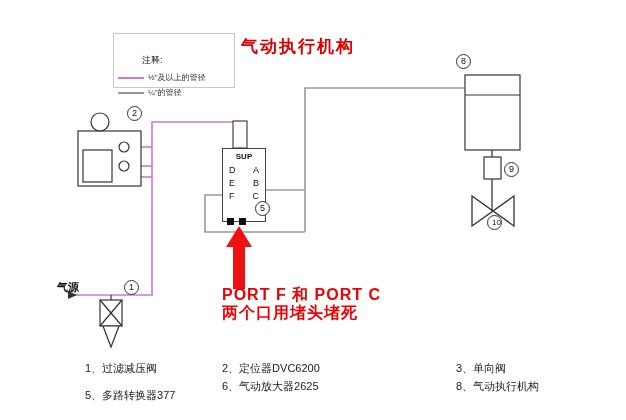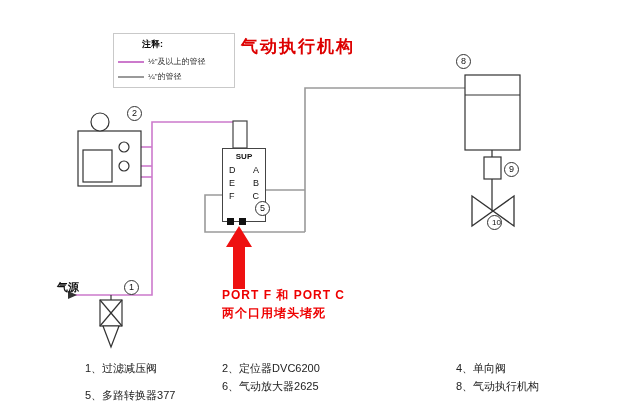--- a/index.html
+++ b/index.html
@@ -10,21 +10,21 @@
   .abs{position:absolute;}
   svg.diagram{position:absolute;left:0;top:0;}
 
   .title{
     left:241px;top:35px;font-size:17px;font-weight:bold;color:#dd0000;letter-spacing:2px;
   }
 
   .legend{
     left:113px;top:33px;width:120px;height:53px;border:1px solid #c9c9c9;background:#fff;
   }
-  .legend-heading{font-size:9px;font-weight:bold;margin:4px 0 3px 28px;color:#111;}
+  .legend-heading{font-size:9px;font-weight:normal;margin:20px 0 3px 28px;color:#111;}
   .legend-row{display:flex;align-items:center;height:15px;padding-left:4px;}
   .sample{display:inline-block;width:26px;height:2px;margin-right:4px;flex:none;}
   .sample-pink{background:#cc7acc;}
   .sample-gray{background:#9a9a9a;}
   .legend-label{font-size:8px;color:#333;white-space:nowrap;}
 
   .air-label{left:57px;top:280px;font-size:11px;font-weight:bold;color:#111;}
 
   .positioner{
     left:222px;top:148px;width:44px;height:74px;border:1px solid #444;background:#fff;
@@ -35,21 +35,21 @@
   .plug{position:absolute;width:7px;height:7px;background:#111;bottom:-4px;}
   .plug-f{left:4px;}
   .plug-c{left:16px;}
 
   .callout{
     width:15px;height:15px;border:1px solid #333;border-radius:50%;background:#fff;
     box-sizing:border-box;font-size:9px;line-height:13px;text-align:center;color:#111;
   }
   .callout.two{font-size:8px;}
 
-  .annotation{left:222px;top:286px;color:#ee0000;font-weight:bold;font-size:12px;line-height:18px;letter-spacing:1px;}
+  .annotation{left:222px;top:286px;color:#ee0000;font-weight:bold;font-size:16px;line-height:18px;letter-spacing:1px;}
 
   .fn{font-size:11px;color:#222;white-space:nowrap;}
 </style>
 </head>
 <body>
 
 <div class="canvas">
 
   <svg class="diagram" width="626" height="420" viewBox="0 0 626 420">
 
@@ -153,18 +153,18 @@
   <div class="abs callout" style="left:504px;top:162px;">9</div>
   <div class="abs callout two" style="left:487px;top:215px;text-align:right;">10</div>
 
   <div class="abs annotation">
     <div>PORT F 和 PORT C</div>
     <div>两个口用堵头堵死</div>
   </div>
 
   <div class="abs fn" style="left:85px;top:361px;">1、过滤减压阀</div>
   <div class="abs fn" style="left:222px;top:361px;">2、定位器DVC6200</div>
-  <div class="abs fn" style="left:456px;top:361px;">4、单向阀</div>
+  <div class="abs fn" style="left:456px;top:361px;">3、单向阀</div>
   <div class="abs fn" style="left:85px;top:388px;">5、多路转换器377</div>
   <div class="abs fn" style="left:222px;top:379px;">6、气动放大器2625</div>
   <div class="abs fn" style="left:456px;top:379px;">8、气动执行机构</div>
 
 </div>
 
 </body></html>

